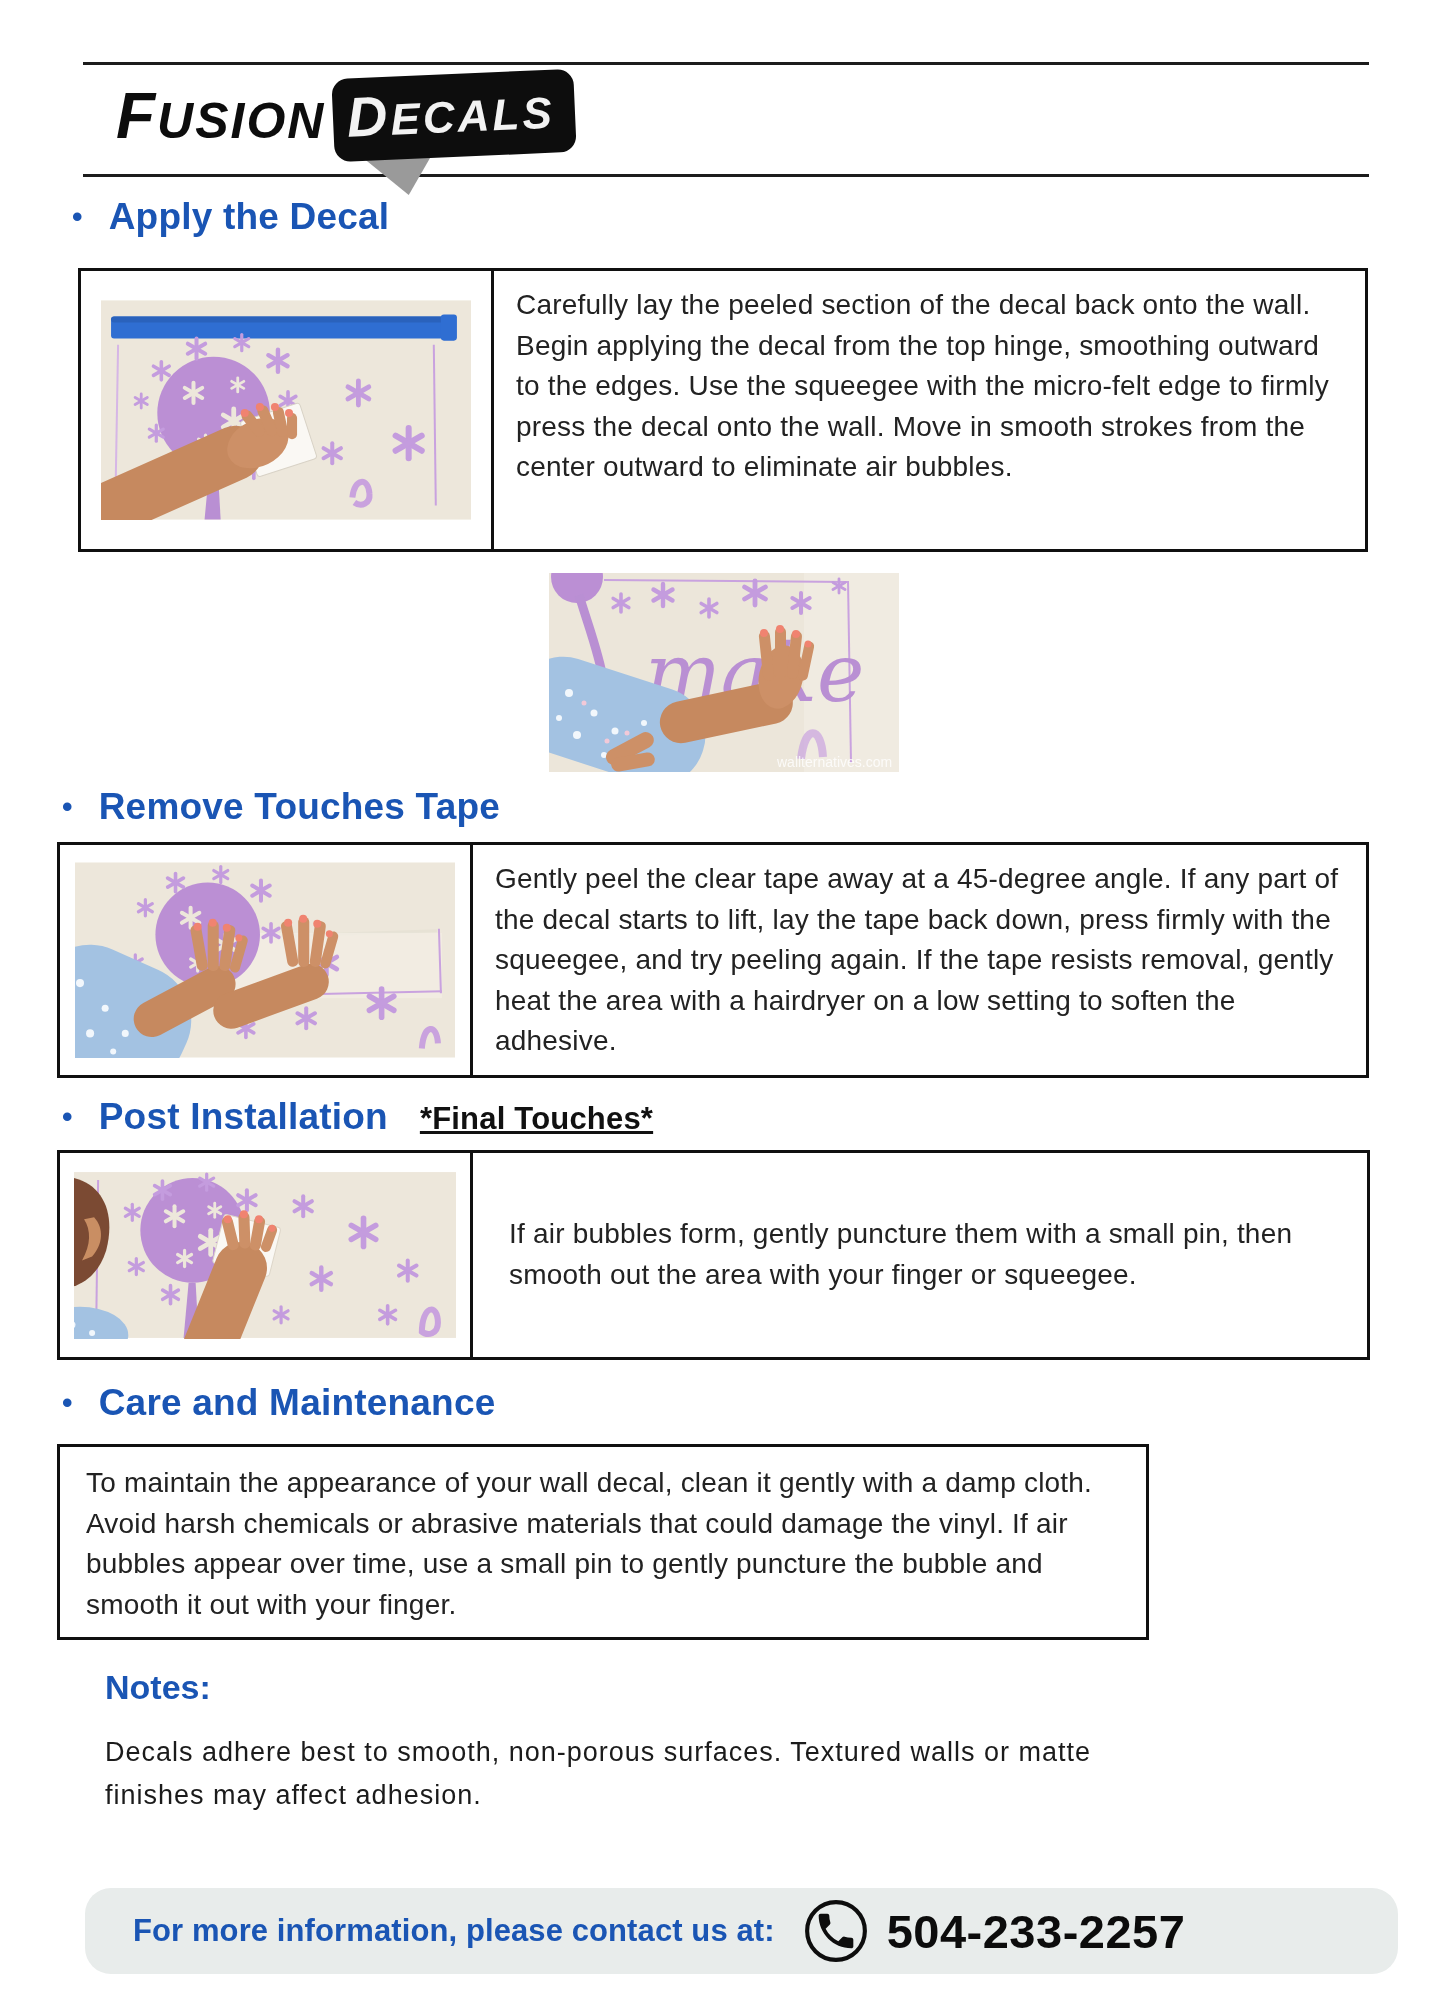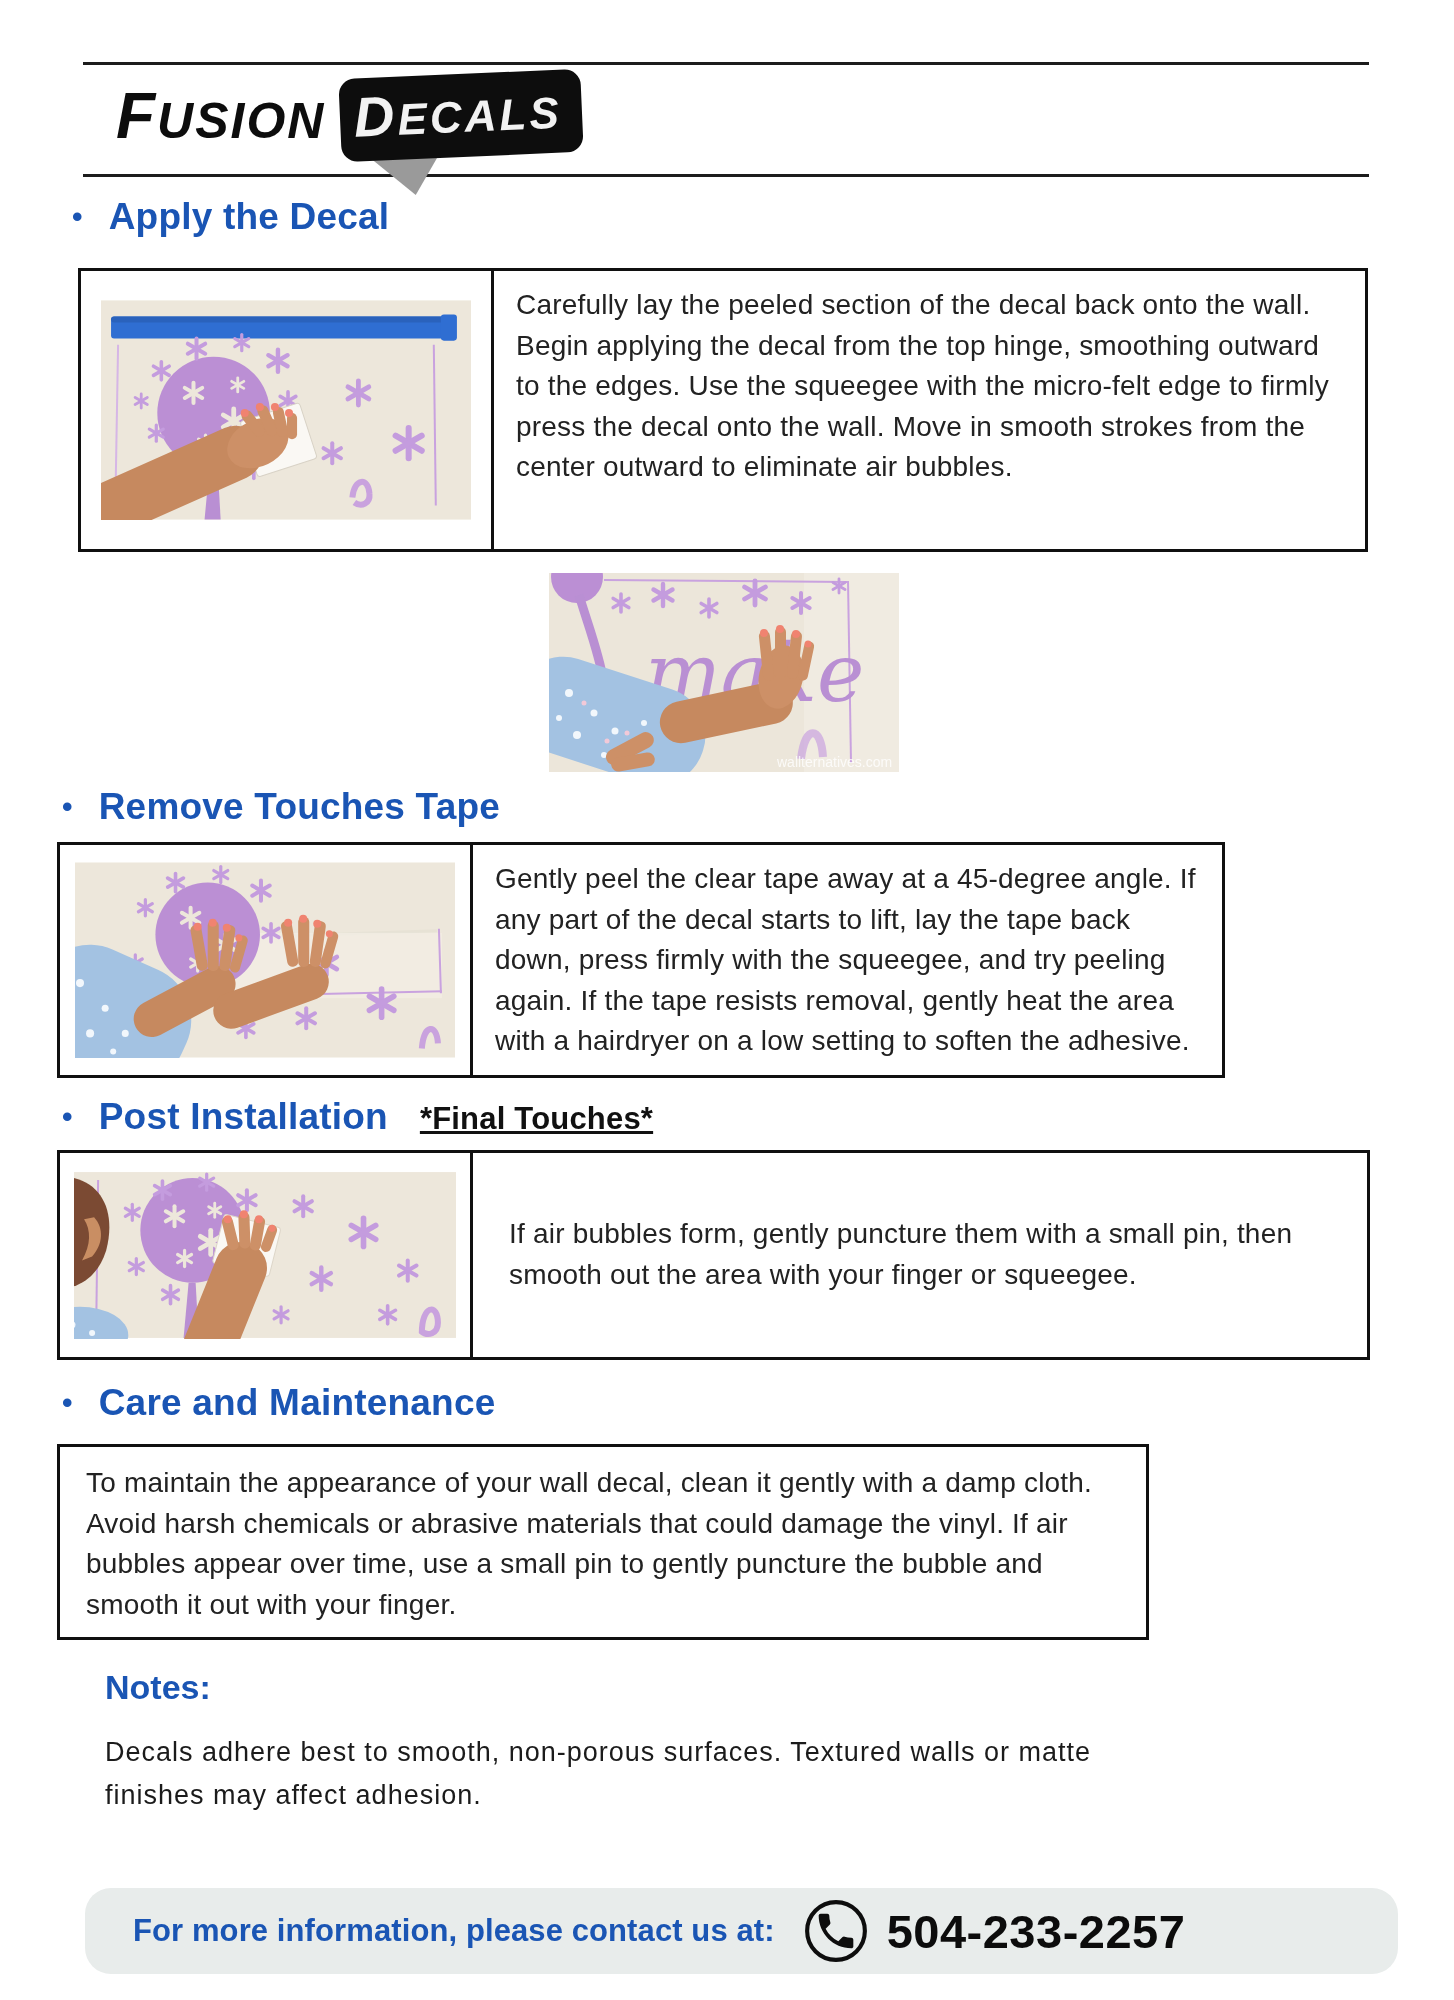--- a/index.html
+++ b/index.html
@@ -5,21 +5,21 @@
   html,body { margin:0; padding:0; background:#ffffff; }
   .page {
     position:relative; width:1454px; height:2000px; background:#ffffff;
     font-family:"Liberation Sans", sans-serif; color:#1f1f1f; overflow:hidden;
   }
   .rule { position:absolute; left:83px; width:1286px; height:3px; background:#1c1c1c; }
   .rule-top { top:62px; }
   .rule-bottom { top:174px; }
 
   
-  .logo { position:absolute; left:116px; top:74px; display:flex; align-items:center; z-index:3;gap:7px; }
+  .logo { position:absolute; left:116px; top:74px; display:flex; align-items:center; z-index:3; }
   .fusion {
     display:inline-block; font-size:50px; font-style:italic; font-weight:bold;
     letter-spacing:2px; color:#0d0d0d; text-transform:uppercase;
   }
   .fusion::first-letter { font-size:64px; }
   .badge-wrap { position:relative; margin-left:8px; transform:rotate(-2.5deg); }
   .badge {
     position:relative; display:inline-block; background:#0d0d0d; color:#f2f2f2;
     border-radius:16px; padding:6px 20px 12px 14px; font-size:44px; font-style:italic;
     font-weight:bold; letter-spacing:3px; text-transform:uppercase; z-index:2;
@@ -196,21 +196,21 @@
       <rect x="62" y="182" width="44" height="14" rx="7" transform="rotate(-10 84 189)"></rect>
     </g>
     <text x="228" y="194" font-size="14" fill="#FFFFFF" opacity="0.8">wallternatives.com</text>
   </svg>
 
   <div class="h" style="left:62px; top:786px;">
     <span class="bullet">•</span>
     <span>Remove Touches Tape</span>
   </div>
 
-  <div class="ibox" style="left:57px; top:842px; width:1168px; height:236px;">
+  <div class="ibox" style="left:57px; top:842px; width:1312px; height:236px;">
     <div class="cell-img">
       <svg width="380" height="196" viewBox="0 0 378 194">
         <rect width="378" height="194" fill="#EDE7DB"></rect>
         <line x1="150" y1="75" x2="360" y2="68" stroke="#E7E2D5" stroke-width="3"></line>
         <rect x="150" y="70" width="215" height="65" fill="#F3EEE3" opacity="0.8"></rect>
         <line x1="150" y1="133" x2="365" y2="128" stroke="#C9A2DF" stroke-width="2"></line>
         <line x1="362" y1="66" x2="364" y2="130" stroke="#C9A2DF" stroke-width="2"></line>
         <circle cx="132" cy="72" r="52" fill="#BB8FD4"></circle>
         <use href="#star6" transform="translate(115,55)" stroke="#EDE7DB" stroke-width="4"></use>
         <use href="#star6" transform="translate(150,82) scale(1.1)" stroke="#EDE7DB" stroke-width="4"></use>

